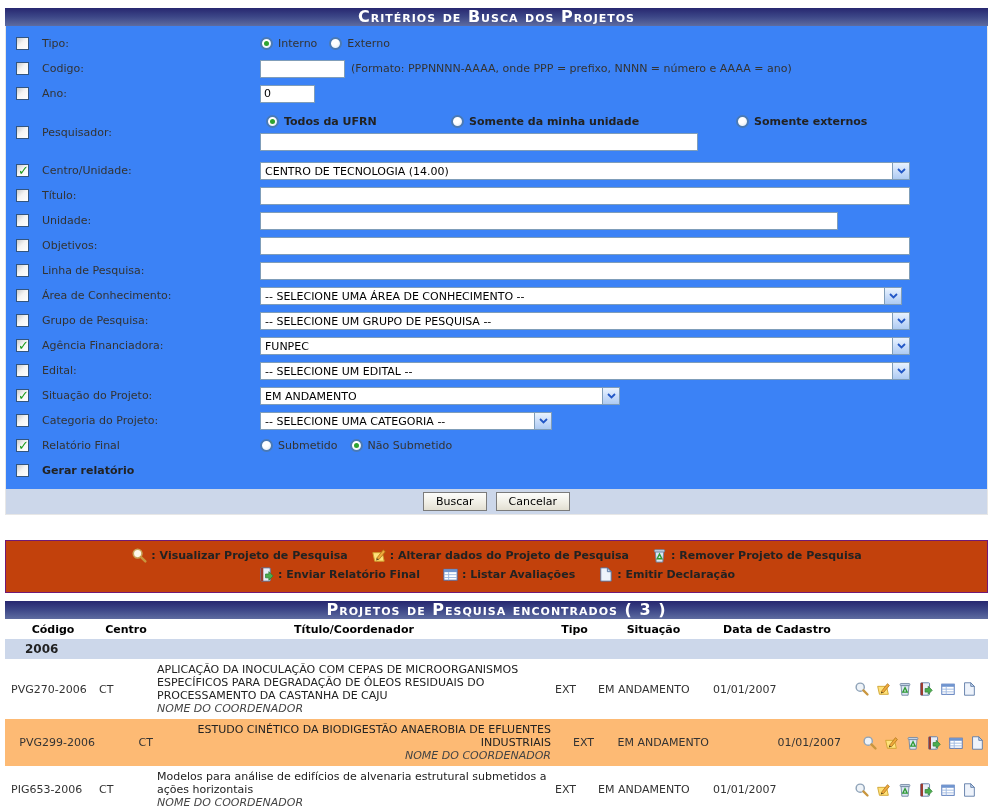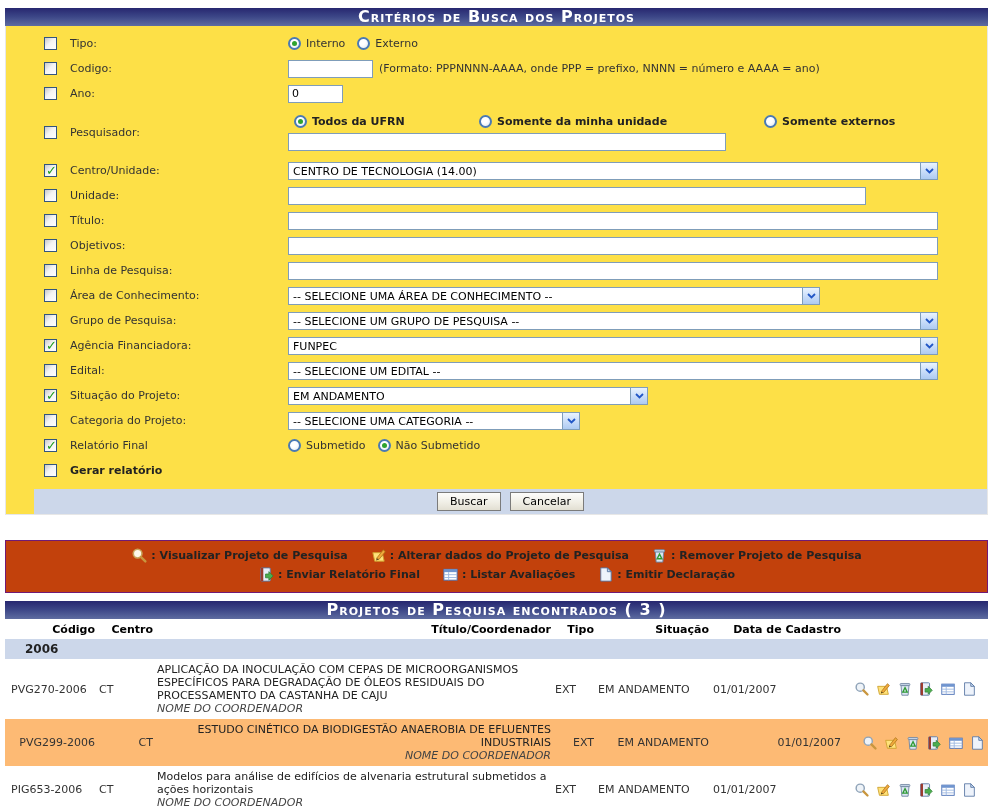--- a/index.html
+++ b/index.html
@@ -19,21 +19,21 @@
     color: #ffffff;
     font-variant: small-caps;
     font-weight: bold;
     font-size: 16px;
     letter-spacing: 1px;
     text-align: center;
     line-height: 17px;
   }
 
   
-  .form-area { border: 1px solid #e7e7e7; border-top: none; padding-top: 5px; background:#fde047;padding-left:28px; }
+  .form-area { border: 1px solid #e7e7e7; border-top: none; padding-top: 5px; background:#3b82f6; }
   .frow { display: flex; align-items: center; min-height: 25px; padding-left: 10px; }
   .frow.tall { align-items: center; }
   .cell-check { width: 26px; display: flex; align-items: center; }
   .cell-label { width: 218px; color: #333; }
   .cell-label.bold { font-weight: bold; color:#222; }
   .cell-control { flex: 1; display: flex; align-items: center; }
 
   .cb {
     width: 13px; height: 13px;
     border: 1px solid #33557f;
@@ -92,21 +92,21 @@
   .legend-line { display: flex; justify-content: center; align-items: center; gap: 22px; margin: 2px 0; }
   .legend-item { display: flex; align-items: center; gap: 3px; }
   .legend-item .ltext::before { content: ": "; }
 
   .icon { display: inline-flex; vertical-align: middle; }
 
   
   .results { margin-top: 8px; }
   table.res { width: 100%; border-collapse: collapse; table-layout: fixed; }
   table.res th {
-    text-align: right; font-size: 11px; color: #000; padding: 4px 2px 3px 2px;
+    text-align: center; font-size: 11px; color: #000; padding: 4px 2px 3px 2px;
     background: #fff; font-weight: bold;
   }
   table.res td { padding: 4px 2px; vertical-align: middle; color: #333; }
   tr.year-row td {
     background: #ccd7ea; font-weight: bold; font-size: 12px; color:#222;
     padding: 3px 2px 3px 20px;
   }
   tr.data-row.alt td { background: #fdba74; text-align: right; }
   .proj-title { color: #222; }
   .coordinator { font-style: italic; color: #444; }
@@ -190,63 +190,63 @@
               </svg>
             </span>
         </span>
       </span>
     </div>
 
     <div class="frow">
       <span class="cell-check">
           <span class="cb"></span>
         </span>
+      <span class="cell-label">Título:</span>
+      <span class="cell-control">
+        <input class="txt" style="width: 650px;" value="">
+      </span>
+    </div>
+
+    <div class="frow">
+      <span class="cell-check">
+          <span class="cb"></span>
+        </span>
       <span class="cell-label">Unidade:</span>
       <span class="cell-control">
         <input class="txt" style="width: 578px;" value="">
       </span>
     </div>
 
     <div class="frow">
       <span class="cell-check">
           <span class="cb"></span>
         </span>
-      <span class="cell-label">Título:</span>
+      <span class="cell-label">Objetivos:</span>
       <span class="cell-control">
         <input class="txt" style="width: 650px;" value="">
       </span>
     </div>
 
     <div class="frow">
       <span class="cell-check">
           <span class="cb"></span>
         </span>
-      <span class="cell-label">Objetivos:</span>
+      <span class="cell-label">Linha de Pesquisa:</span>
       <span class="cell-control">
         <input class="txt" style="width: 650px;" value="">
       </span>
     </div>
 
     <div class="frow">
       <span class="cell-check">
           <span class="cb"></span>
         </span>
-      <span class="cell-label">Linha de Pesquisa:</span>
-      <span class="cell-control">
-        <input class="txt" style="width: 650px;" value="">
-      </span>
-    </div>
-
-    <div class="frow">
-      <span class="cell-check">
-          <span class="cb"></span>
-        </span>
       <span class="cell-label">Área de Conhecimento:</span>
       <span class="cell-control">
-        <span class="sel" style="width:532px">
+        <span class="sel" style="width:642px">
           <span class="sel-text">-- SELECIONE UMA ÁREA DE CONHECIMENTO --</span>
           <span class="sel-arrow">
               <svg width="9" height="6" viewBox="0 0 9 6">
                 <path d="M1 1 L4.5 4.5 L8 1" stroke="#2257c6" stroke-width="1.8" fill="none"></path>
               </svg>
             </span>
         </span>
       </span>
     </div>
 

